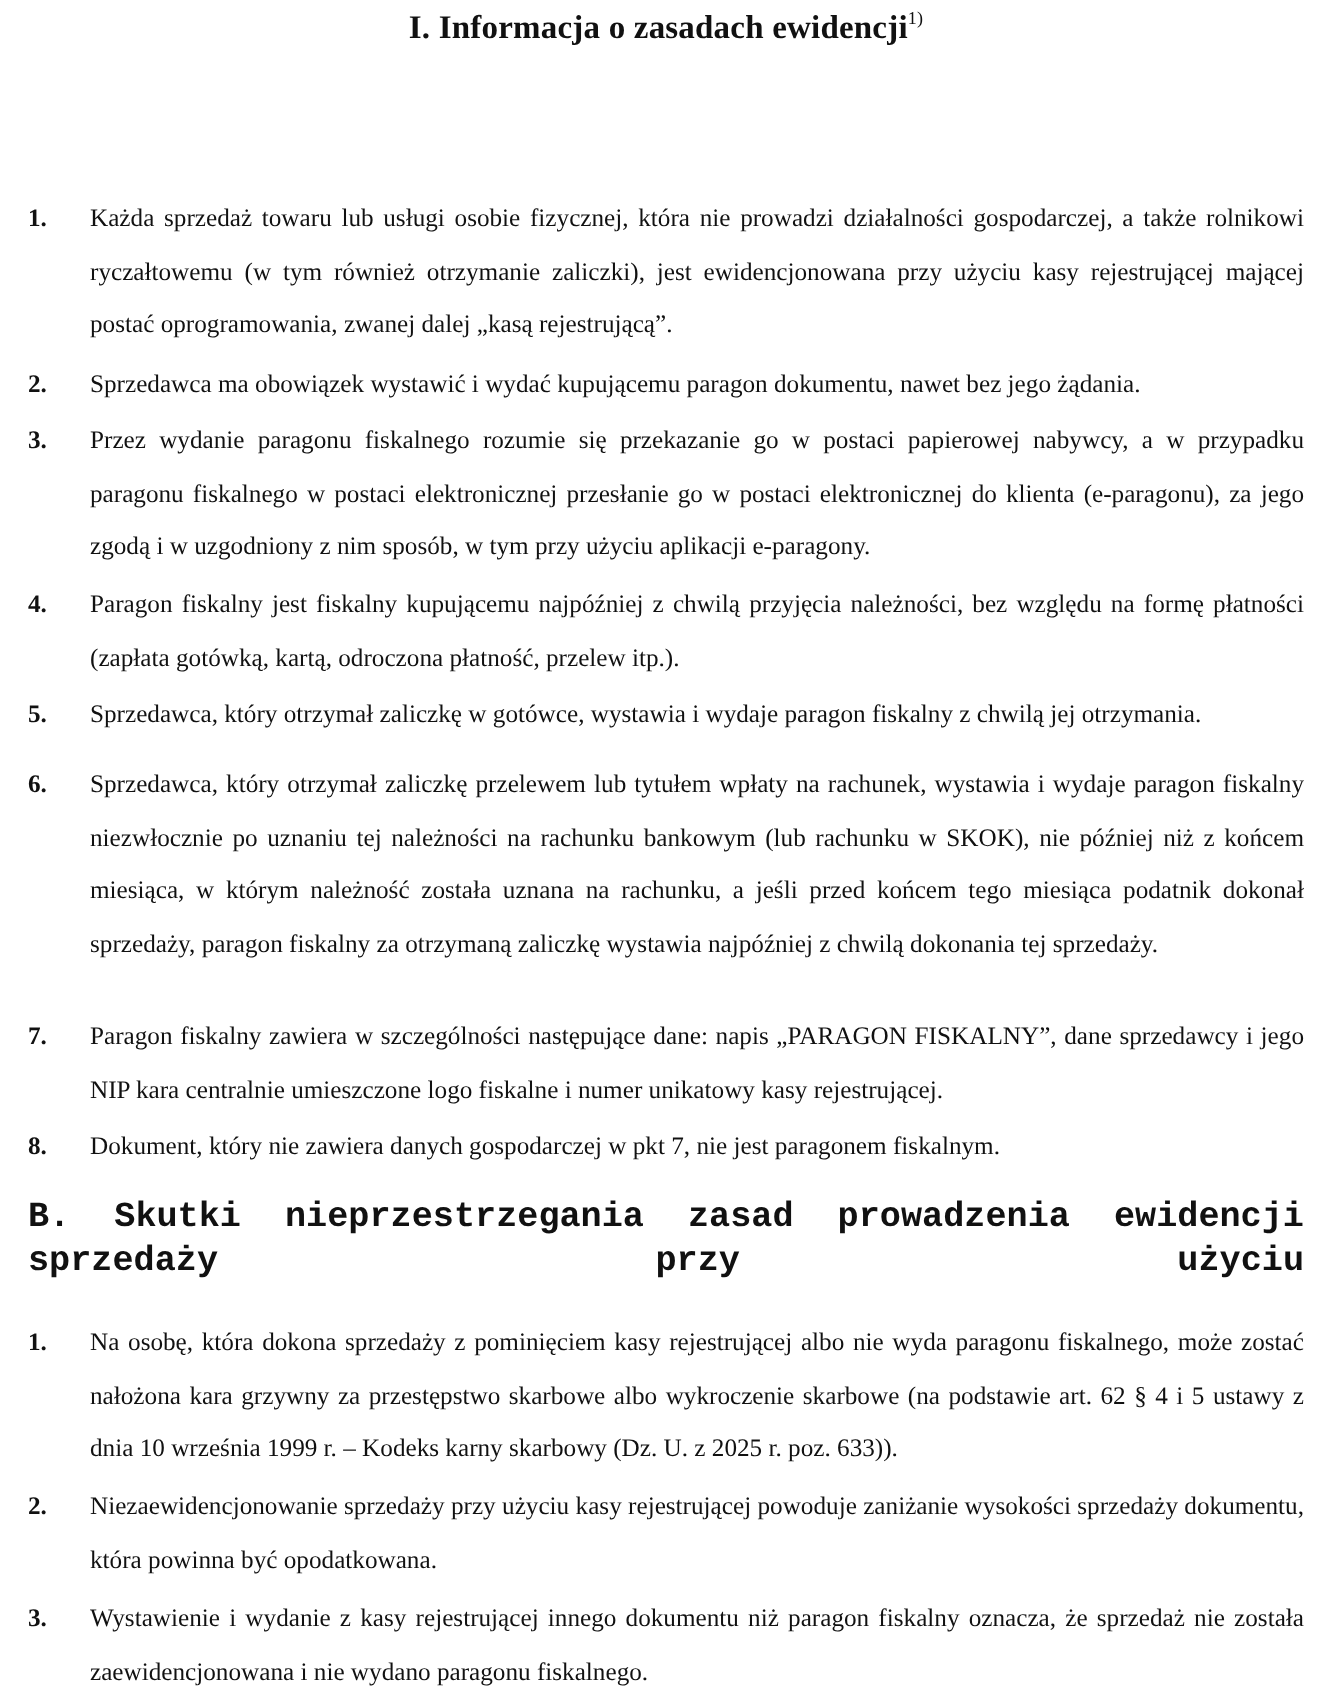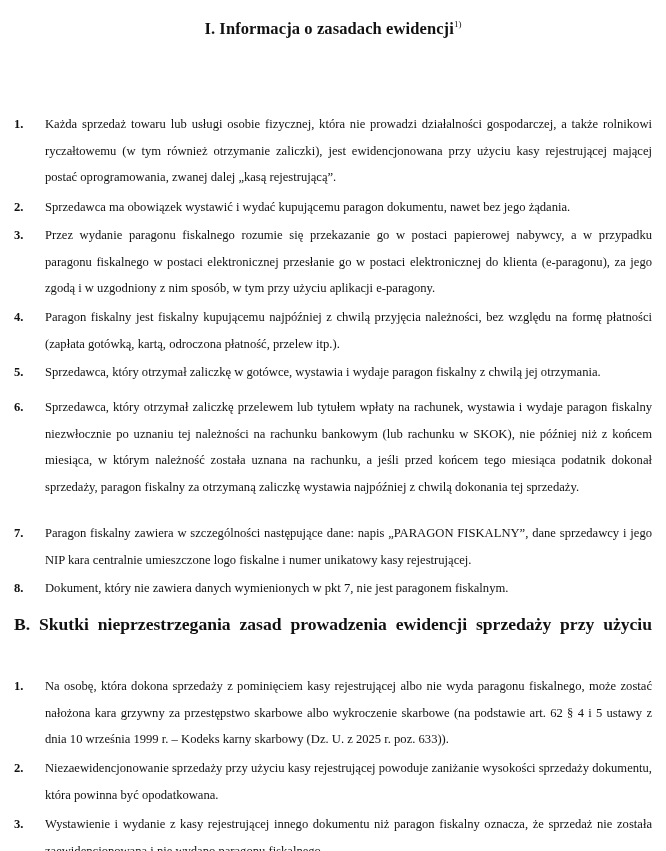--- a/index.html
+++ b/index.html
@@ -10,21 +10,21 @@
     body {
       width: 666px;
       height: 851px;
       overflow: hidden;
       font-family: "Liberation Serif", "DejaVu Serif", serif;
       color: #111111;
       position: relative;
     }
     .page {
       position: absolute;
-      left: 0; top: 15px;
+      left: 0; top: 0;
       width: 666px;
       height: 616px;
     }
     .doc-title {
       position: absolute;
       top: 4px;
       left: 0;
       width: 666px;
       text-align: center;
       font-weight: bold;
@@ -115,24 +115,24 @@
     <span class="item-text">Sprzedawca, który otrzymał zaliczkę przelewem lub tytułem wpłaty na rachunek, wystawia i wydaje paragon fiskalny niezwłocznie po uznaniu tej należności na rachunku bankowym (lub rachunku w SKOK), nie później niż z końcem miesiąca, w którym należność została uznana na rachunku, a jeśli przed końcem tego miesiąca podatnik dokonał sprzedaży, paragon fiskalny za otrzymaną zaliczkę wystawia najpóźniej z chwilą dokonania tej sprzedaży.</span>
   </div>
 
   <div class="item" style="top:505px;">
     <span class="item-num">7.</span>
     <span class="item-text">Paragon fiskalny zawiera w szczególności następujące dane: napis „PARAGON FISKALNY”, dane sprzedawcy i jego NIP kara centralnie umieszczone logo fiskalne i numer unikatowy kasy rejestrującej.</span>
   </div>
 
   <div class="item" style="top:560px;">
     <span class="item-num">8.</span>
-    <span class="item-text">Dokument, który nie zawiera danych wymienionych w pkt 7, nie jest paragonem fiskalnym.</span>
+    <span class="item-text">Dokument, który nie zawiera danych gospodarczej w pkt 7, nie jest paragonem fiskalnym.</span>
   </div>
 
-  <div class="section-heading" style="top:598px;">
+  <div class="section-heading" style="top:598px;font-family:Liberation Mono, monospace;">
     <span class="line1">B. Skutki nieprzestrzegania zasad prowadzenia ewidencji sprzedaży przy użyciu</span>
   </div>
 
   <div class="item" style="top:658px;">
     <span class="item-num">1.</span>
     <span class="item-text">Na osobę, która dokona sprzedaży z pominięciem kasy rejestrującej albo nie wyda paragonu fiskalnego, może zostać nałożona kara grzywny za przestępstwo skarbowe albo wykroczenie skarbowe (na podstawie art. 62 § 4 i 5 ustawy z dnia 10 września 1999 r. – Kodeks karny skarbowy (Dz. U. z 2025 r. poz. 633)).</span>
   </div>
 
   <div class="item" style="top:740px;">
     <span class="item-num">2.</span>

